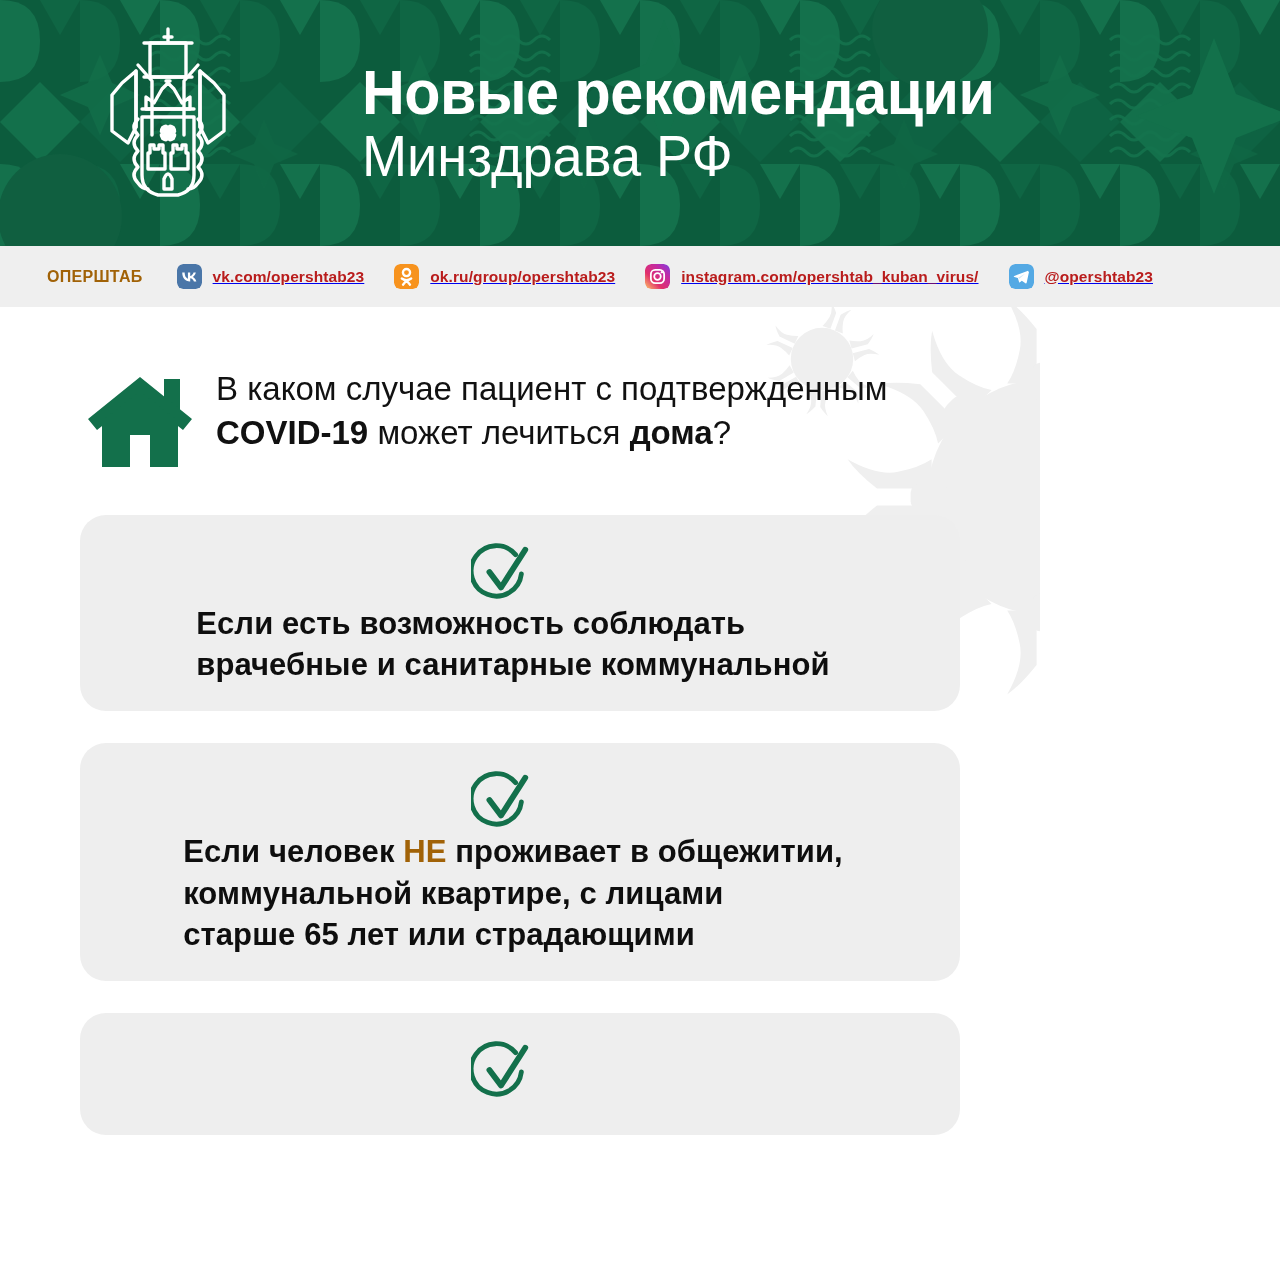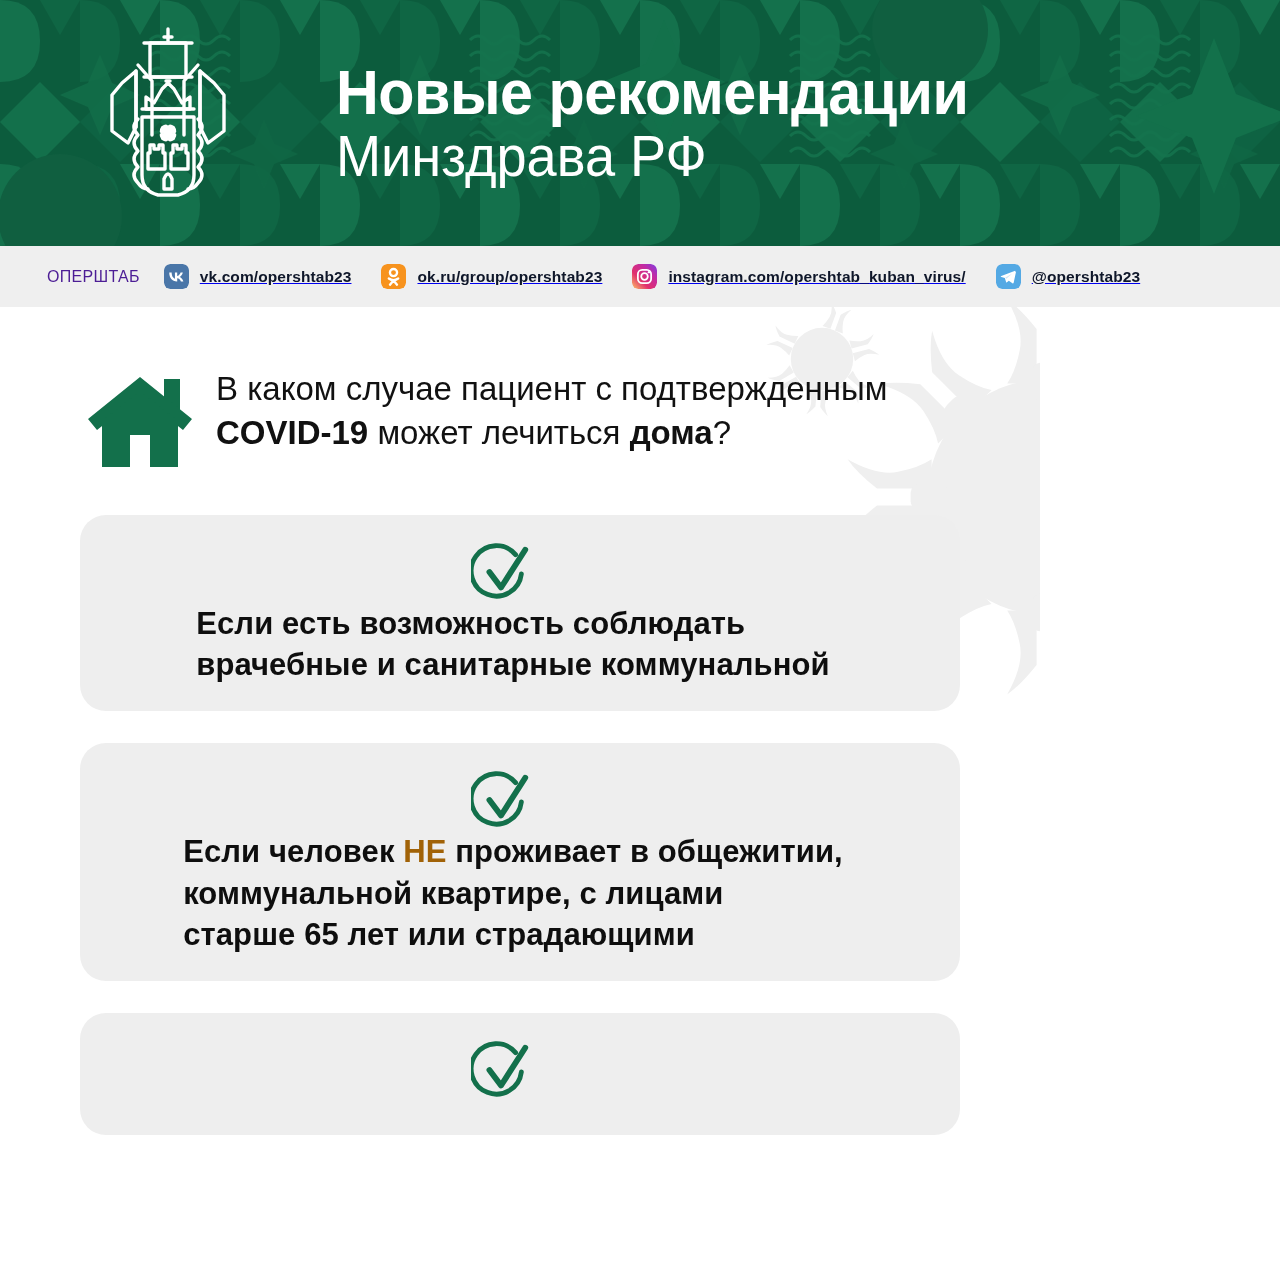--- a/index.html
+++ b/index.html
@@ -30,21 +30,21 @@
     display:flex;
     align-items:center;
   }
   .crest{
     width:180px;height:200px;
     margin-left:78px;
     flex:0 0 auto;
     display:block;
   }
   .header-titles{
-    margin-left:78px;
+    margin-left:104px;
     color:#ffffff;
     line-height:1;
   }
   .title-main{
     font-size:63px;
     font-weight:bold;
     letter-spacing:-0.5px;
     white-space:nowrap;
     margin:0 0 4px 0;
     font-stretch:condensed;
@@ -65,43 +65,43 @@
     position:relative;
     width:1280px;height:61px;
     background:#efefef;
     display:flex;
     align-items:center;
     box-sizing:border-box;
     padding-left:47px;
   }
   .brandword{
     font-size:16px;
-    font-weight:normal;
-    color:#4c1d95;
+    font-weight:bold;
+    color:#a16207;
     letter-spacing:0.3px;
-    margin-right:24px;
+    margin-right:34px;
     white-space:nowrap;
   }
   .social-item{
     display:flex;
     align-items:center;
     margin-right:30px;
     white-space:nowrap;
   }
   .social-item .sicon{
     width:25px;height:25px;
     border-radius:6px;
     flex:0 0 auto;
     margin-right:11px;
     display:block;
   }
   .social-item .slabel{
     font-size:15.5px;
     font-weight:bold;
-    color:#0f172a;
+    color:#b91c1c;
     letter-spacing:0.1px;
   }
 
   
   .main{
     position:relative;
     width:1040px;
     height:973px;
     background:#ffffff;
     overflow:hidden;

